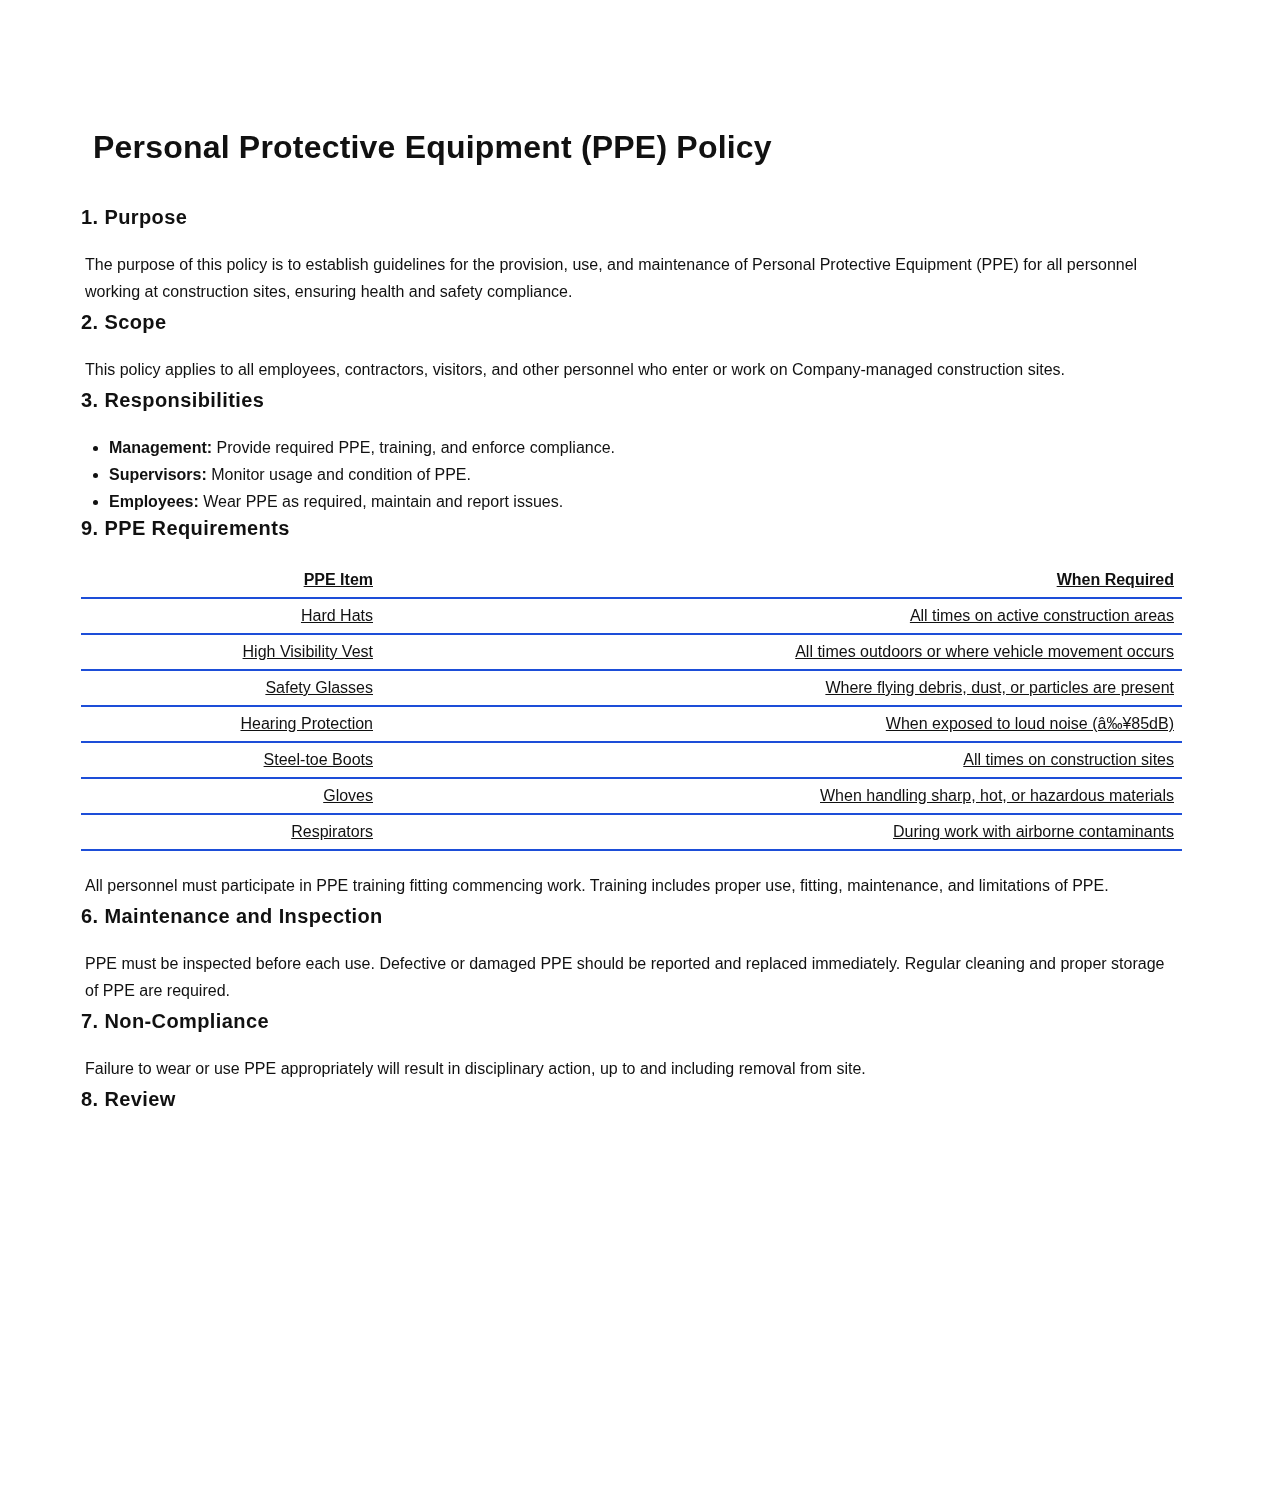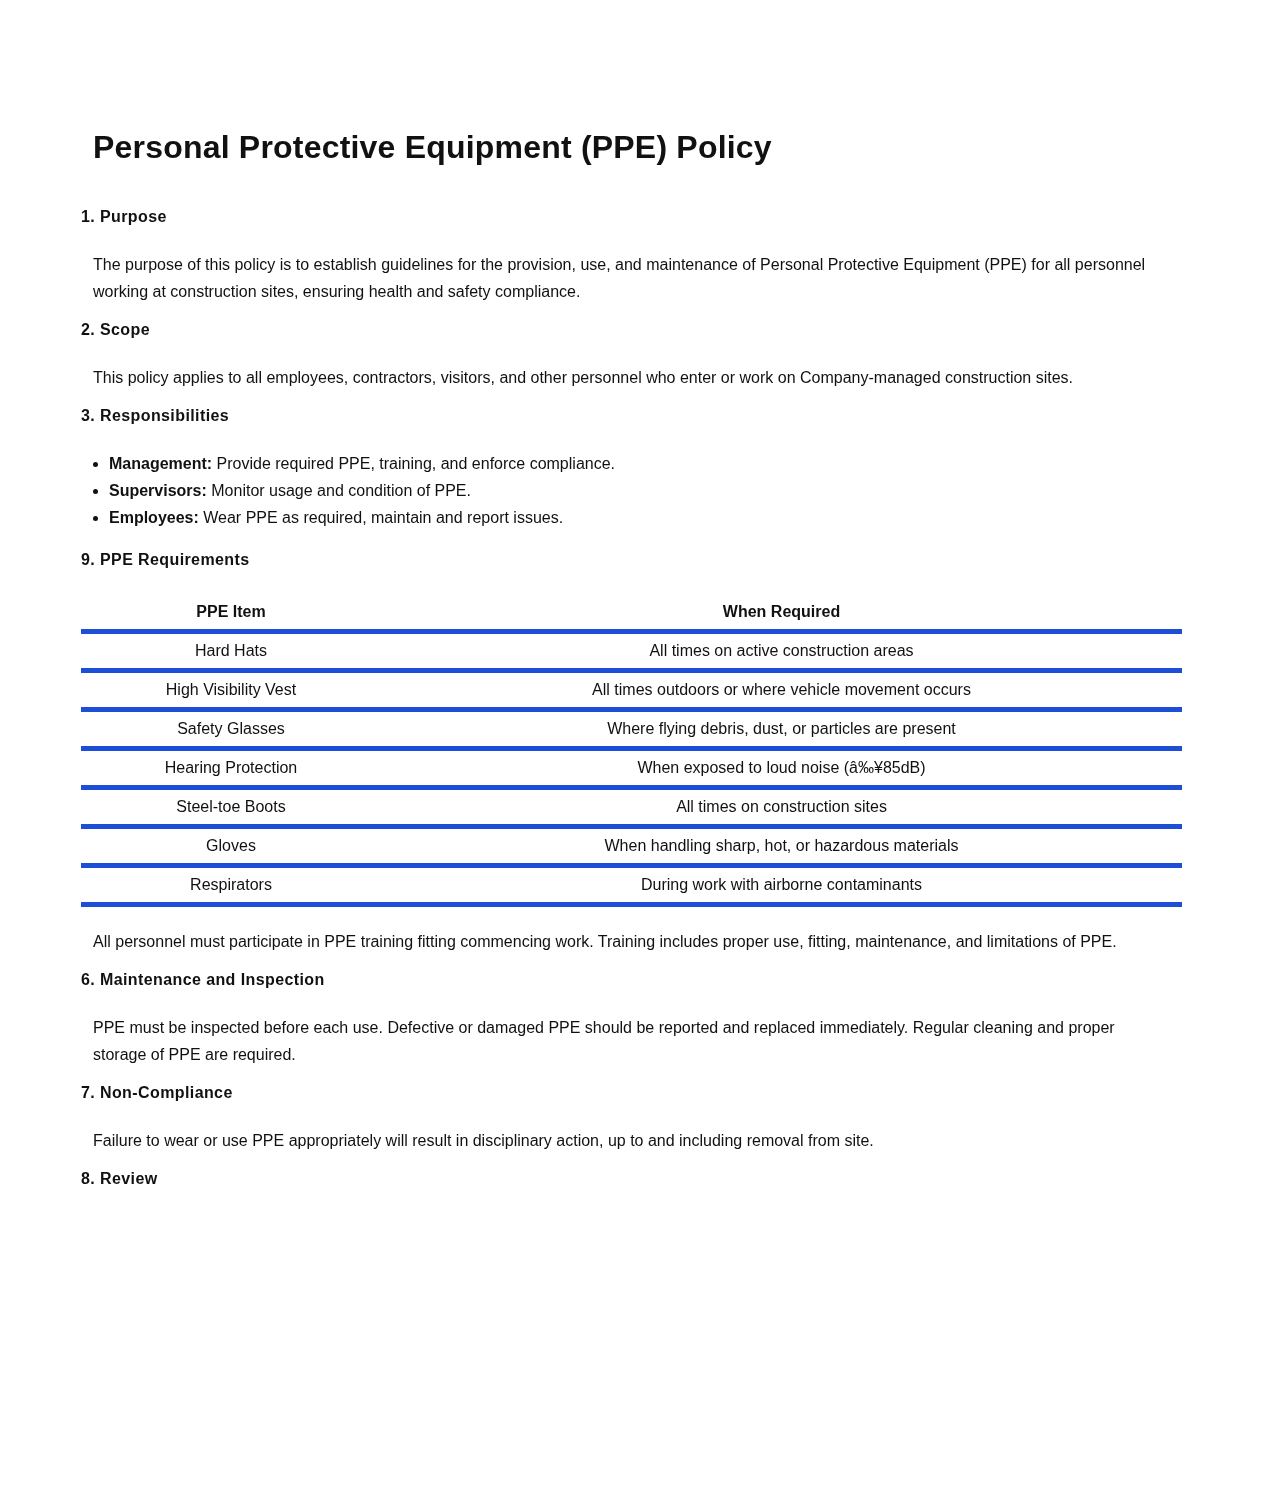--- a/index.html
+++ b/index.html
@@ -14,52 +14,53 @@
       padding-top: 114px;
     }
     h1 {
       font-size: 32px;
       font-weight: bold;
       margin: 12px;
       line-height: 42px;
       letter-spacing: 0.2px;
     }
     h2 {
-      font-size: 16px;
+      font-size: 20px;
       font-weight: bold;
       margin: 0;
       line-height: 26px;
       letter-spacing: 0.4px;
     }
     p {
       font-size: 16px;
       line-height: 27px;
-      margin: 12px;
+      margin: 4px;
     }
     .sec-purpose-h { margin-top: 36px; }
     .sec-p { margin-top: 21px; }
     .sec-h { }
     ul {
-      margin: 21px 0 16px 0;
+      margin: 21px 0 0 0;
       padding-left: 28px;
       font-size: 16px;
       line-height: 27px;
     }
     ul li { padding-left: 0; }
     table {
       width: 100%;
       border-collapse: collapse;
       margin-top: 22px;
       font-size: 16px;
     }
     th, td {
-      text-align: center;
+      text-align: right;
       padding: 0 8px;
       height: 34px;
-      border-bottom: 5px solid #1d4ed8;
+      border-bottom: 2px solid #1d4ed8;
+      text-decoration: underline;
     }
     th { font-weight: bold; }
     th.col1, td.col1 { width: 284px; }
   </style>
 </head>
 <body>
 
 <div class="page">
   <h1>Personal Protective Equipment (PPE) Policy</h1>
 

